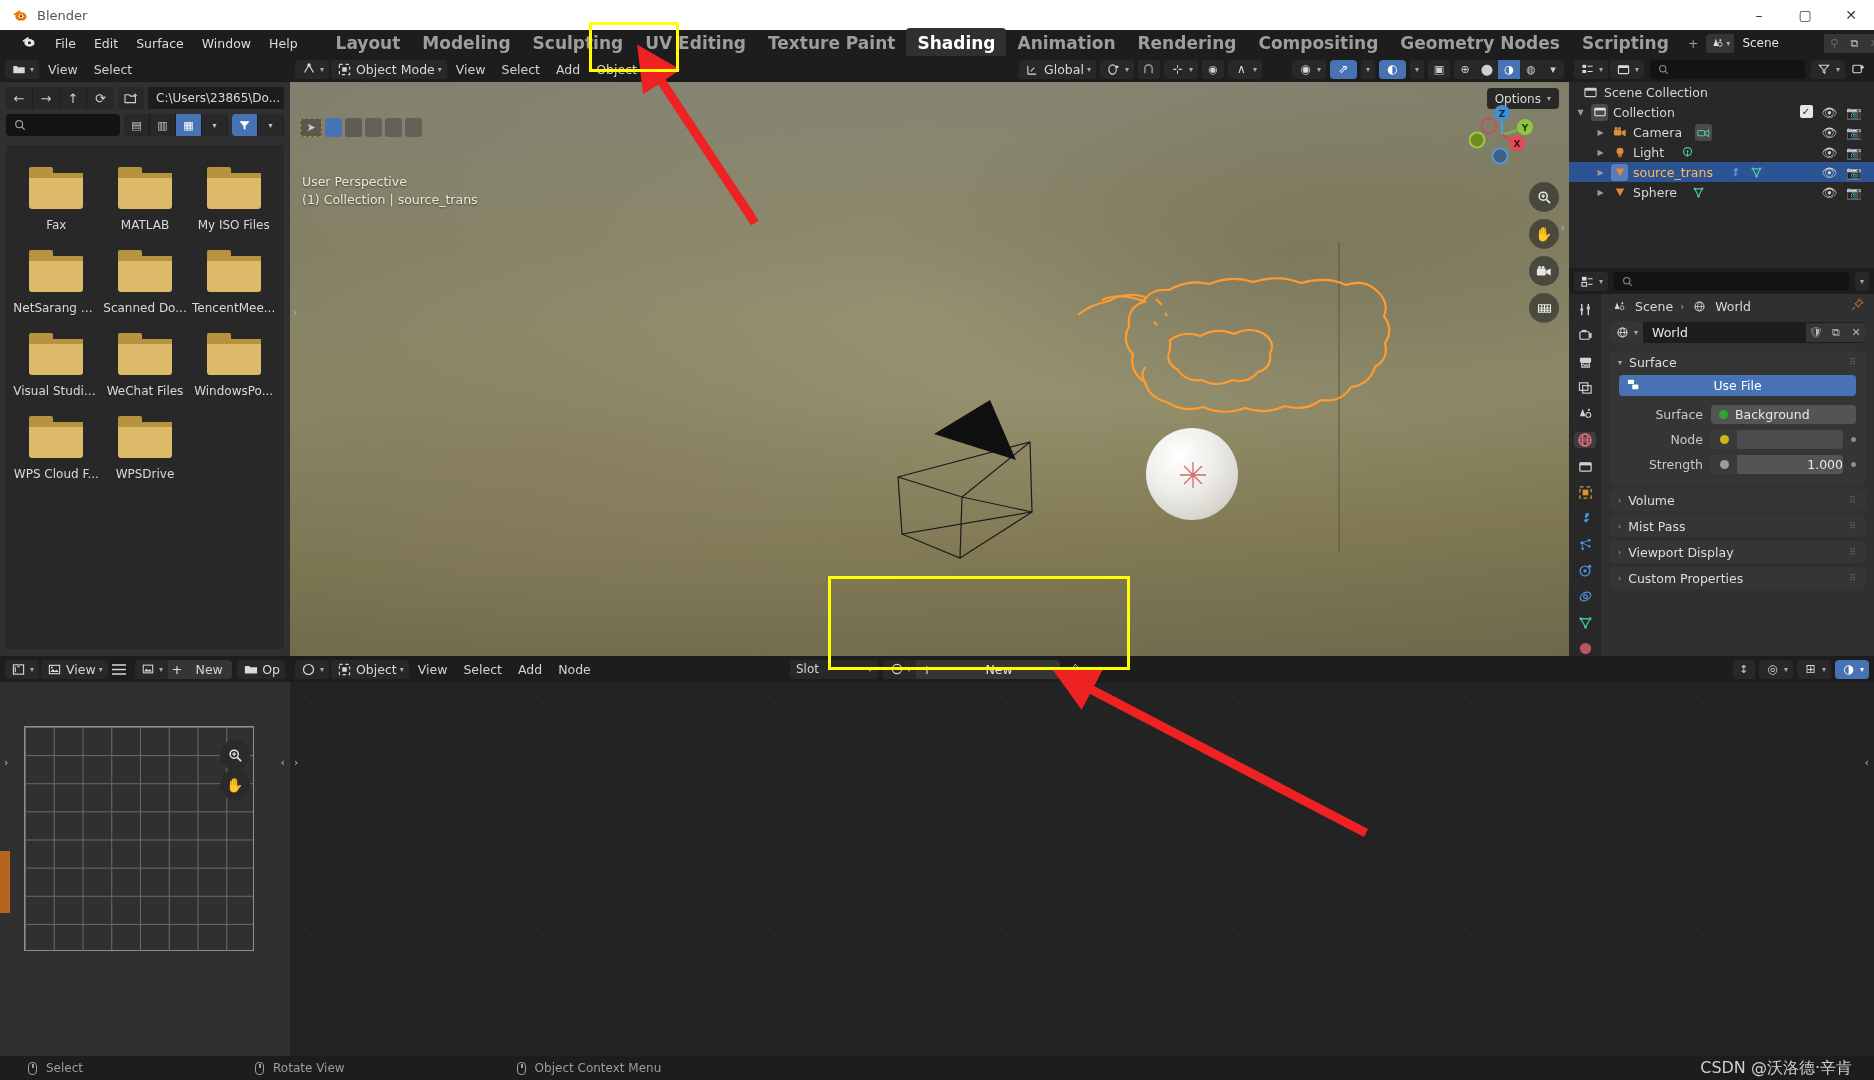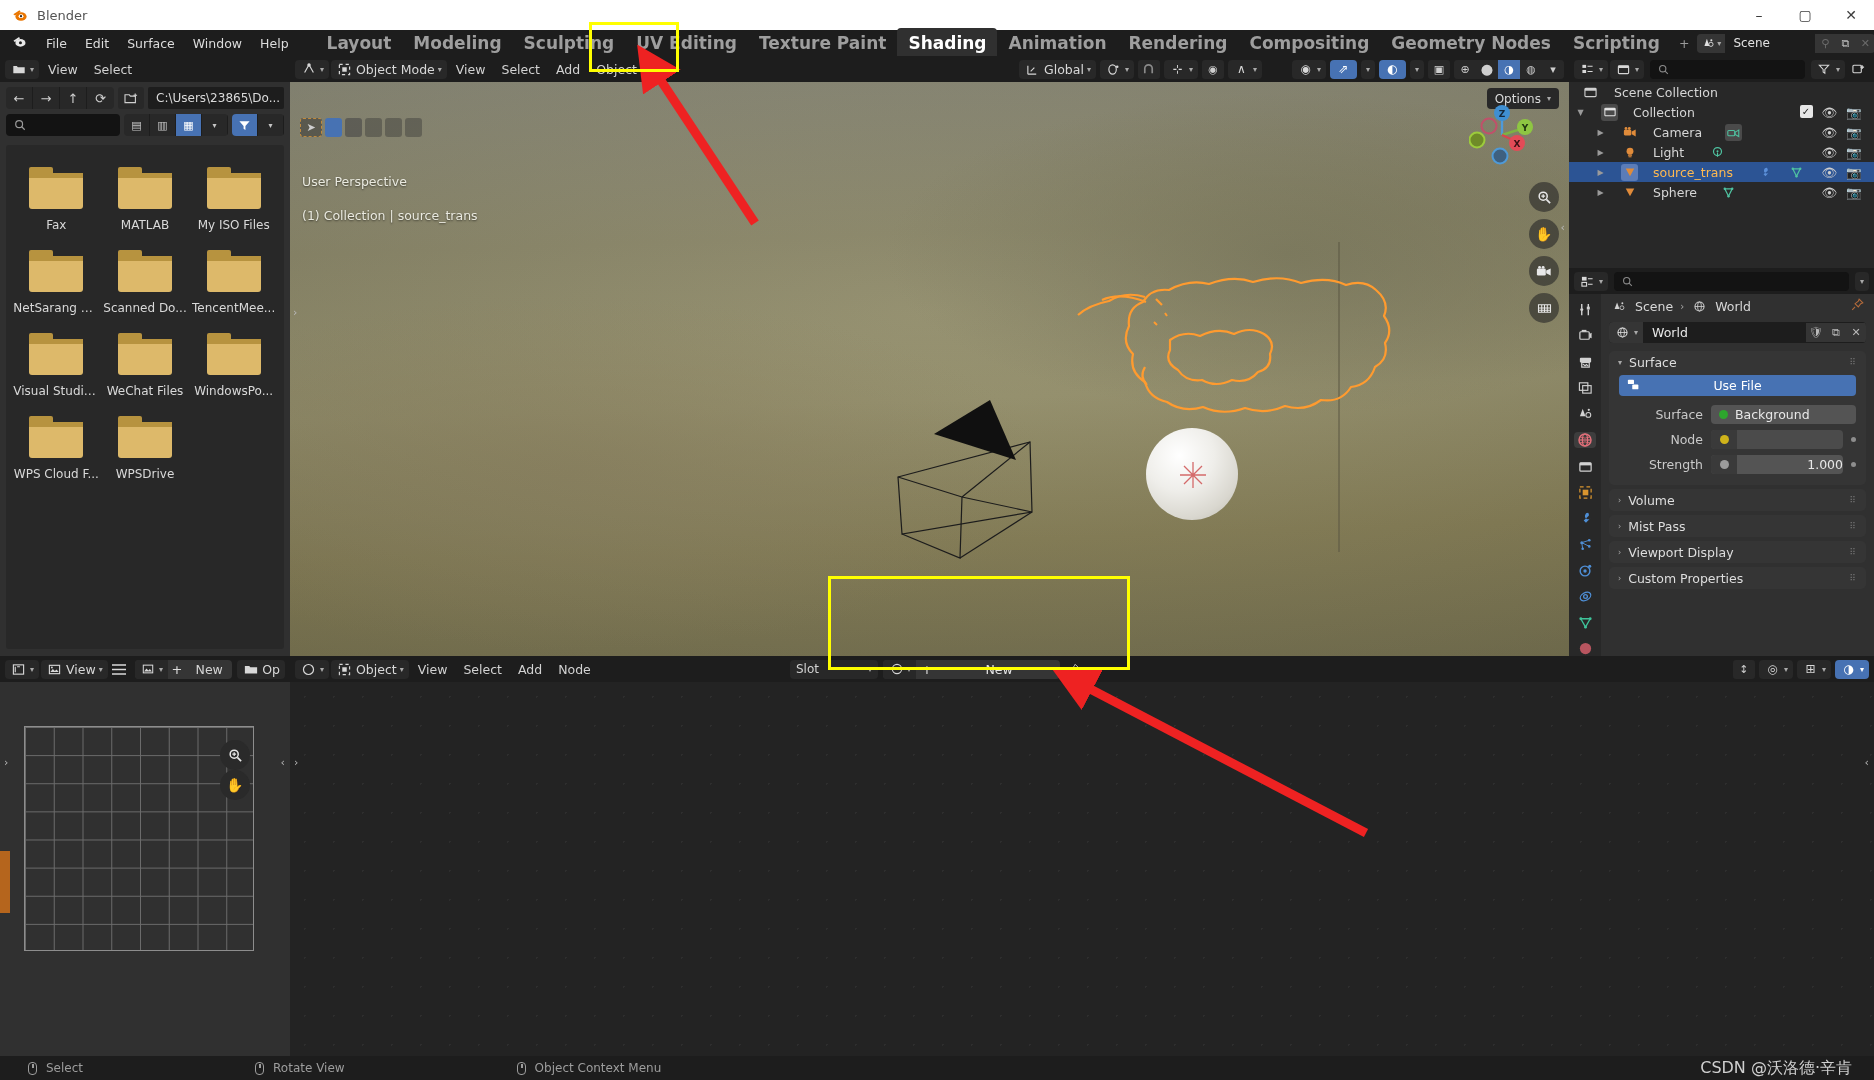--- a/index.html
+++ b/index.html
@@ -21,21 +21,21 @@
   .win-btns { margin-left:auto; display:flex; height:30px; }
   .win-btn {
     width: 46px; height: 30px; display:flex; align-items:center; justify-content:center;
     color:#3c3c3c; font-size: 14px;
   }
   .blender-logo { width:16px;height:16px;display:inline-block;position:relative; }
 
   
   #topbar {
     height: 26px; background:#1d1d1d; display:flex; align-items:center;
-    padding-left: 8px; gap: 0px; font-size: 12.5px; position:relative;
+    padding-left: 17px; gap: 0px; font-size: 12.5px; position:relative;
   }
   #topbar .blicon { margin-right:10px; margin-left:4px; }
   .menu-item {
     padding: 3px 9px; color:#dcdcdc; border-radius:3px; white-space:nowrap;
   }
   .ws-tabs { display:flex; align-items:center; margin-left: 18px; height:26px; }
   .ws-tab {
     padding: 5px 11px 6px; color:#9e9e9e; font-size:17px; white-space:nowrap;
     border-radius: 4px 4px 0 0;
     font-weight: bold;
@@ -141,21 +141,21 @@
 
   
   .vp-sphere {
     position:absolute; border-radius:50%;
     background: radial-gradient(circle at 36% 30%, #ffffff 0%, #efeeea 40%, #d9d7cf 72%, #b9b6ab 100%);
   }
 
   
   #outliner { width: 305px; background:#282828; }
   .ol-row { height:20px; display:flex; align-items:center; padding-left:6px;
-    font-size:12.5px; color:#d6d6d6; position:relative; gap:15px; }
+    font-size:12.5px; color:#d6d6d6; position:relative; gap:5px; }
   .ol-row.sel { background:#2c5494; }
   .ol-row.sel .ol-label { color:#ffb950; }
   .disc { width:11px; text-align:center; color:#9a9a9a; font-size:8px; }
   .ol-icons-right { margin-left:auto; display:flex; gap:9px; padding-right:12px; color:#cfcfcf; }
   .ol-check { width:13px;height:13px;background:#e6e6e6;border-radius:2px;color:#222;
     display:flex;align-items:center;justify-content:center;font-size:10px;}
 
   
   #properties { width: 305px; background:#303030; }
   .prop-tabs { width:32px; background:#282828; padding-top:8px; display:flex;
@@ -572,21 +572,21 @@
         </div>
       </div>
     </div>
 
     <div class="options-pill">
       <span>Options</span>
       <span class="chev">▾</span>
     </div>
 
     <div class="vp-text" style="top:118px">User Perspective</div>
-    <div class="vp-text" style="top:152px">(1) Collection | source_trans</div>
+    <div class="vp-text" style="top:136px">(1) Collection | source_trans</div>
 
     <div class="side-arrow" style="left:3px; top:250px">›</div>
     <div class="side-arrow" style="right:4px; top:165px">‹</div>
 
     <div style="position:absolute;left:10px;top:62px;display:flex;gap:3px">
       <div class="sq-btn" style="background:rgba(40,40,40,.45);border:1px dashed #c08a3e">➤</div>
       <div class="sq-btn on" style="width:17px"></div>
       <div class="sq-btn" style="width:17px;background:rgba(70,70,70,.6)"></div>
       <div class="sq-btn" style="width:17px;background:rgba(50,50,50,.4)"></div>
       <div class="sq-btn" style="width:17px;background:rgba(50,50,50,.4)"></div>

